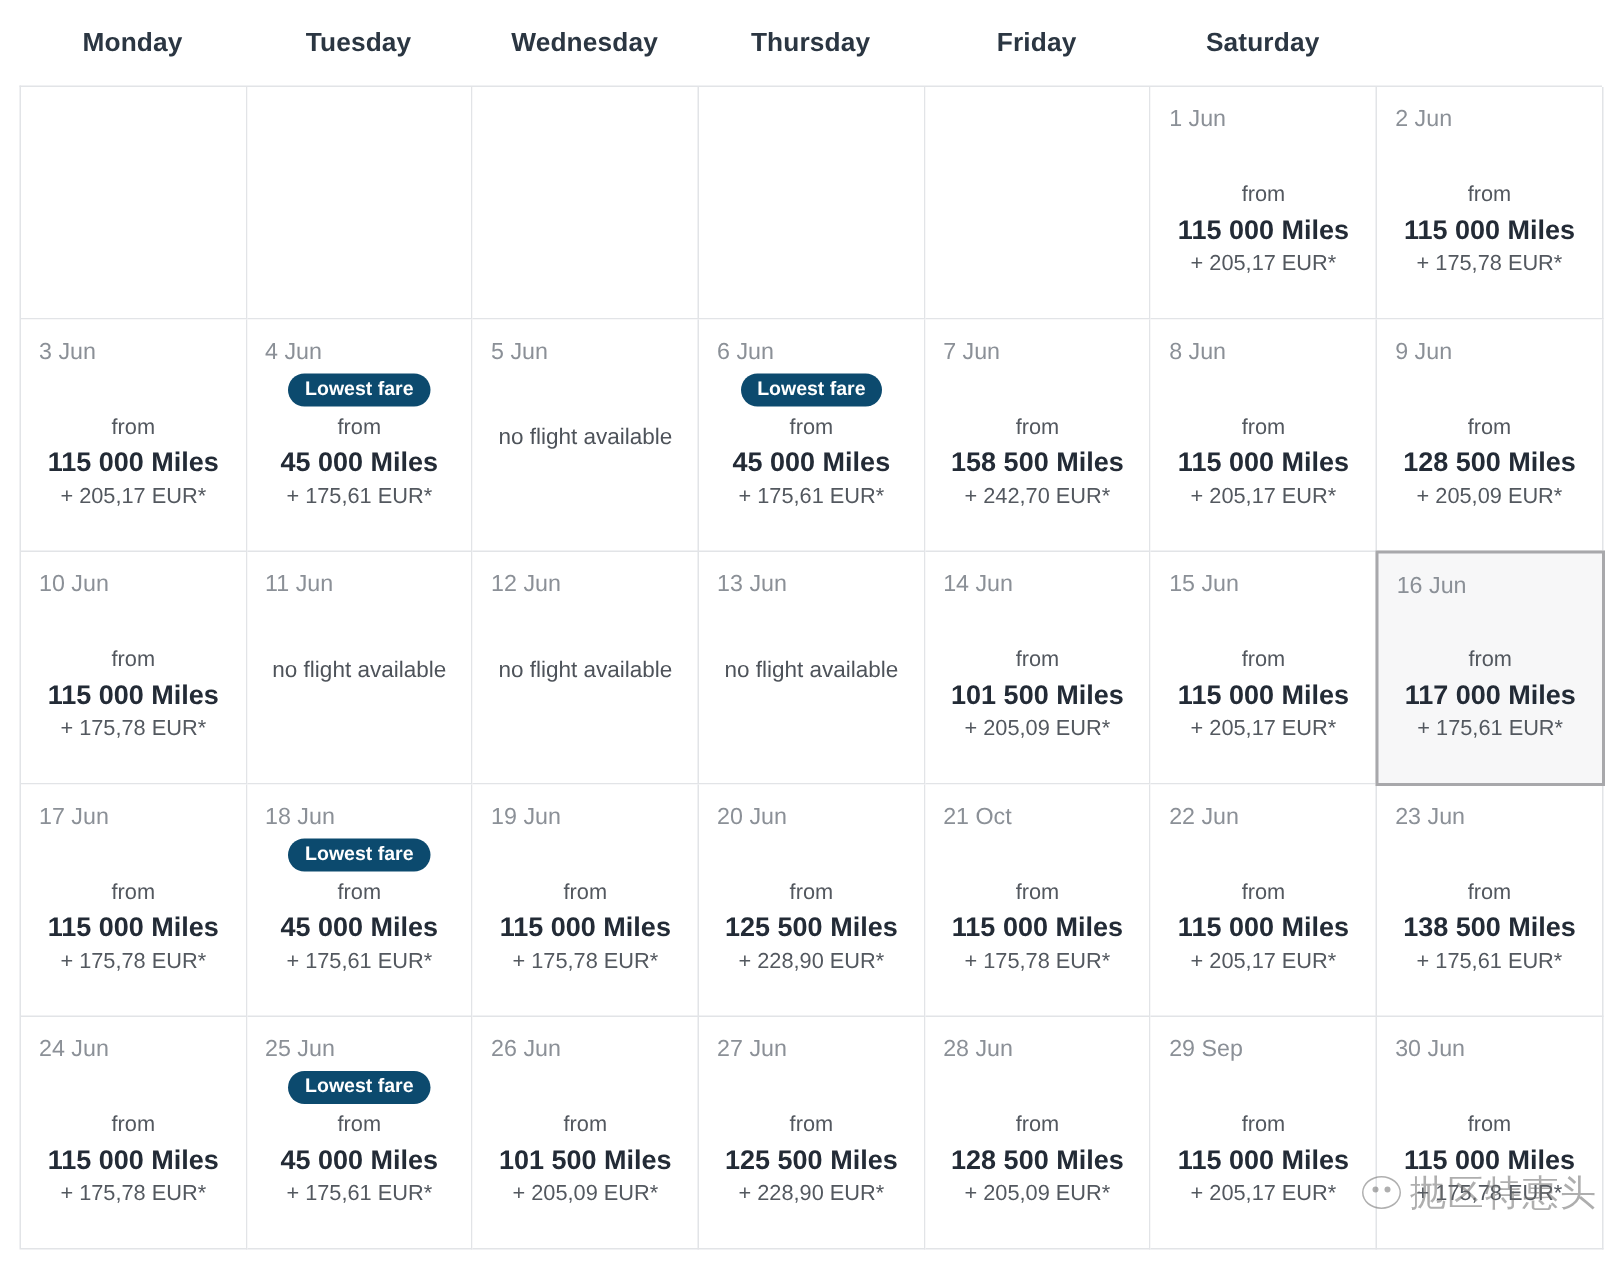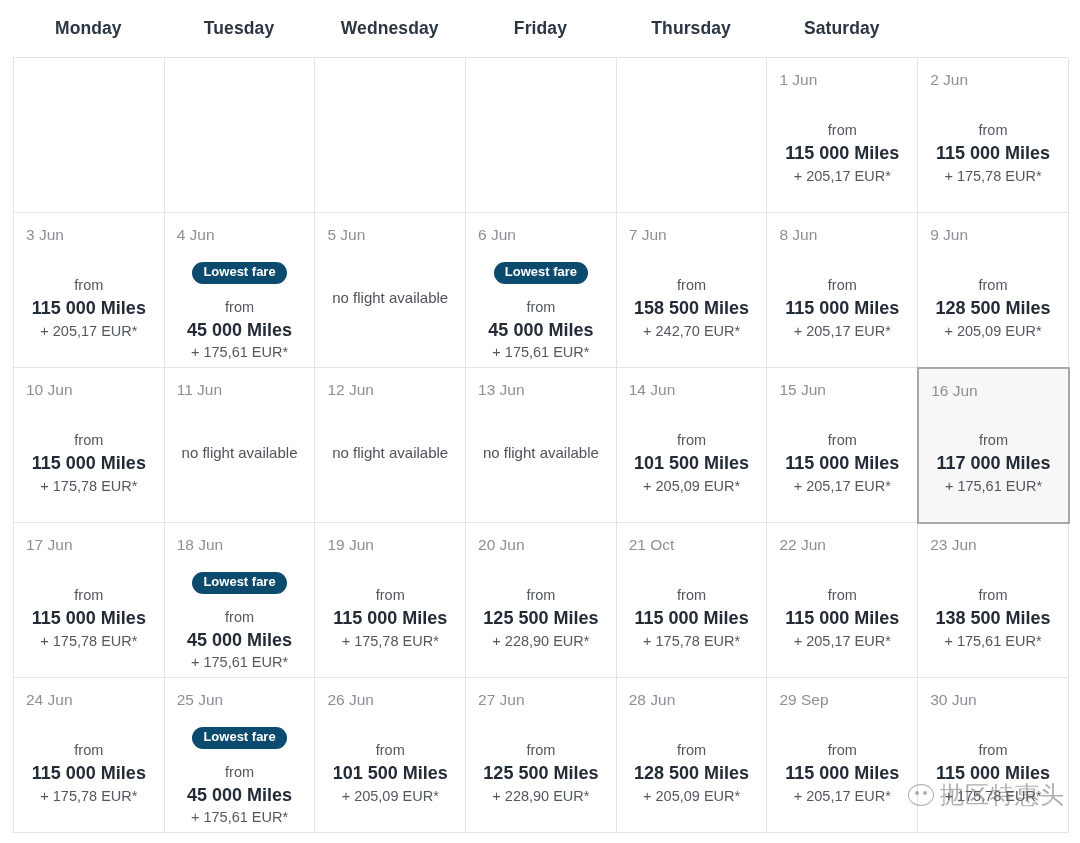--- a/index.html
+++ b/index.html
@@ -49,21 +49,20 @@
   }
 
   .day-cell {
     position: relative;
     border-right: 1px solid #e2e4e7;
     border-bottom: 1px solid #e2e4e7;
     padding: 13px 12px 10px 12px;
     display: flex;
     flex-direction: column;
     background: #ffffff;
-    gap: 13px;
   }
 
   .day-cell.empty { background: #ffffff; }
 
   .day-cell.selected {
     background: #f7f7f8;
     border: 2px solid #a8a8ab;
     z-index: 5;
     margin: -1px;
   }
@@ -175,22 +174,22 @@
 </style>
 </head>
 <body>
 
 <div class="calendar-wrap">
 
   <div class="dow-header" id="dow-header">
       <div class="dow-cell">Monday</div>
       <div class="dow-cell">Tuesday</div>
       <div class="dow-cell">Wednesday</div>
+      <div class="dow-cell">Thursday</div>
       <div class="dow-cell">Friday</div>
-      <div class="dow-cell">Thursday</div>
       <div class="dow-cell">Saturday</div>
     </div>
 
   <div class="grid" id="calendar-grid">
       <div class="day-cell empty"></div>
       <div class="day-cell empty"></div>
       <div class="day-cell empty"></div>
       <div class="day-cell empty"></div>
       <div class="day-cell empty"></div>
       <div class="day-cell">

